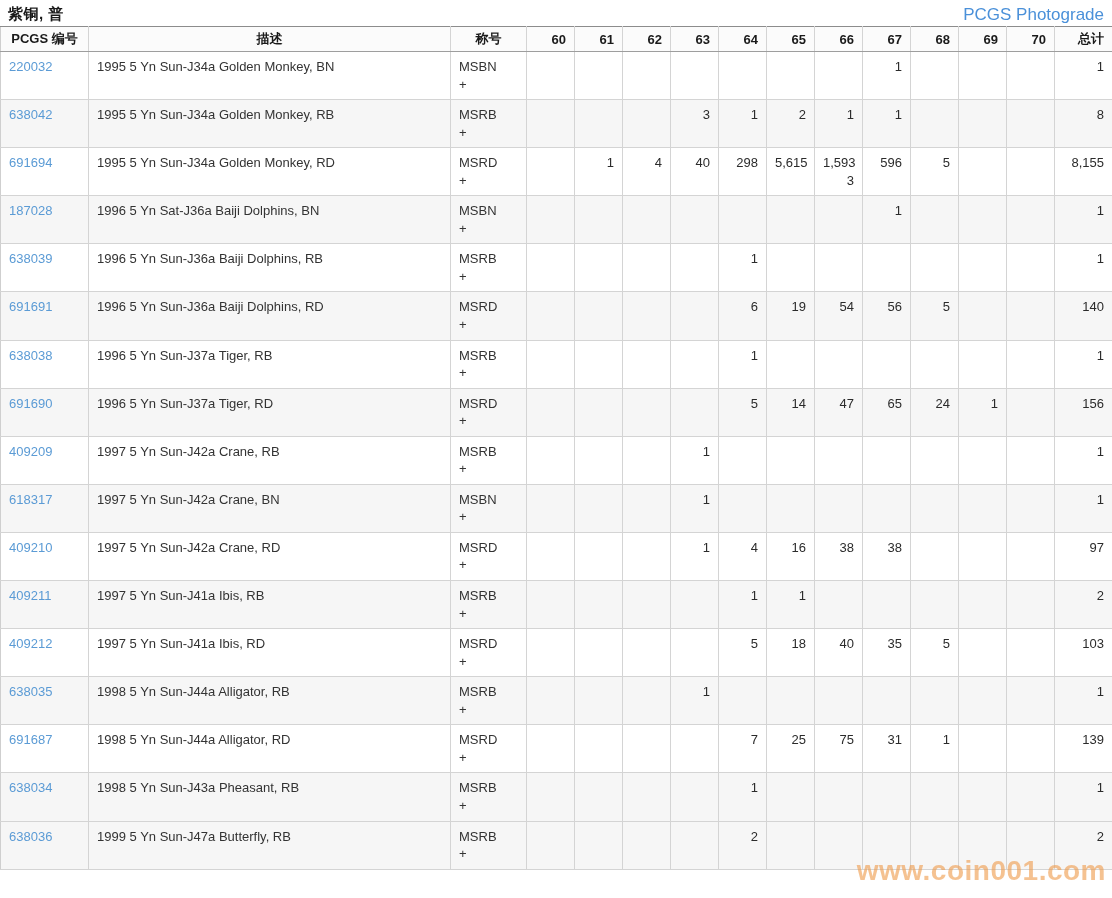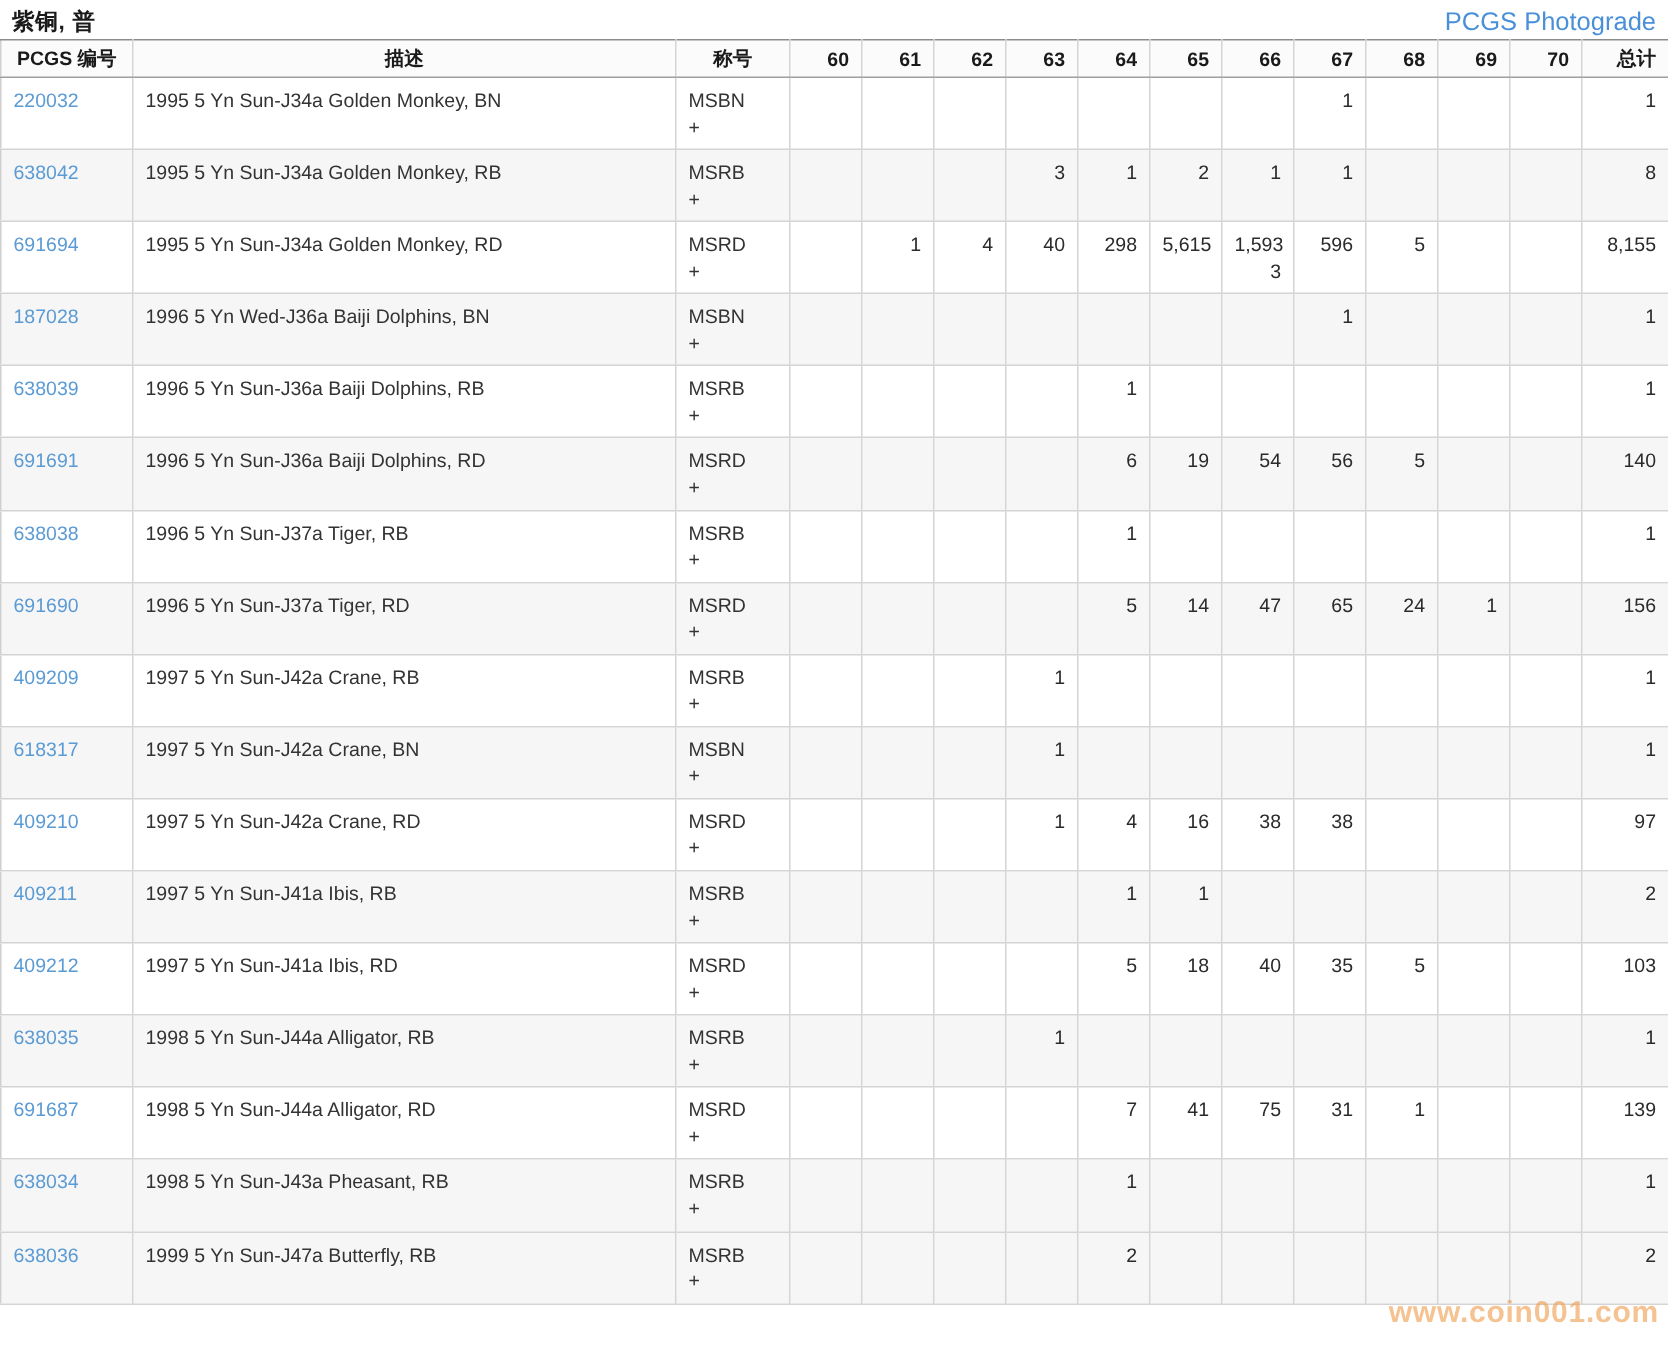--- a/index.html
+++ b/index.html
@@ -77,21 +77,21 @@
   table.pop-table tr.alt td { background: #f6f6f6; }
   a.pcgs-link {
     color: #5b9bd5;
     text-decoration: none;
     cursor: pointer;
   }
   .watermark {
     position: absolute;
     right: 6px;
     bottom: 11px;
-    font-size: 20px;
+    font-size: 28px;
     font-weight: 800;
     letter-spacing: 0.5px;
     color: #ef9d4f;
     opacity: 0.62;
     pointer-events: none;
     white-space: nowrap;
   }
 </style>
 </head>
 <body>
@@ -191,21 +191,21 @@
           <td class="num">1,593
 3</td>
           <td class="num">596</td>
           <td class="num">5</td>
           <td class="num"></td>
           <td class="num"></td>
           <td class="num">8,155</td>
         </tr>
         <tr class="alt">
           <td><a class="pcgs-link">187028</a></td>
-          <td>1996 5 Yn Wed-J36a Baiji Dolphins, BN</td>
+          <td>1996 5 Yn Sat-J36a Baiji Dolphins, BN</td>
           <td>MSBN
 +</td>
           <td class="num"></td>
           <td class="num"></td>
           <td class="num"></td>
           <td class="num"></td>
           <td class="num"></td>
           <td class="num"></td>
           <td class="num"></td>
           <td class="num">1</td>
@@ -397,21 +397,21 @@
         <tr>
           <td><a class="pcgs-link">691687</a></td>
           <td>1998 5 Yn Sun-J44a Alligator, RD</td>
           <td>MSRD
 +</td>
           <td class="num"></td>
           <td class="num"></td>
           <td class="num"></td>
           <td class="num"></td>
           <td class="num">7</td>
-          <td class="num">41</td>
+          <td class="num">25</td>
           <td class="num">75</td>
           <td class="num">31</td>
           <td class="num">1</td>
           <td class="num"></td>
           <td class="num"></td>
           <td class="num">139</td>
         </tr>
         <tr class="alt">
           <td><a class="pcgs-link">638034</a></td>
           <td>1998 5 Yn Sun-J43a Pheasant, RB</td>

